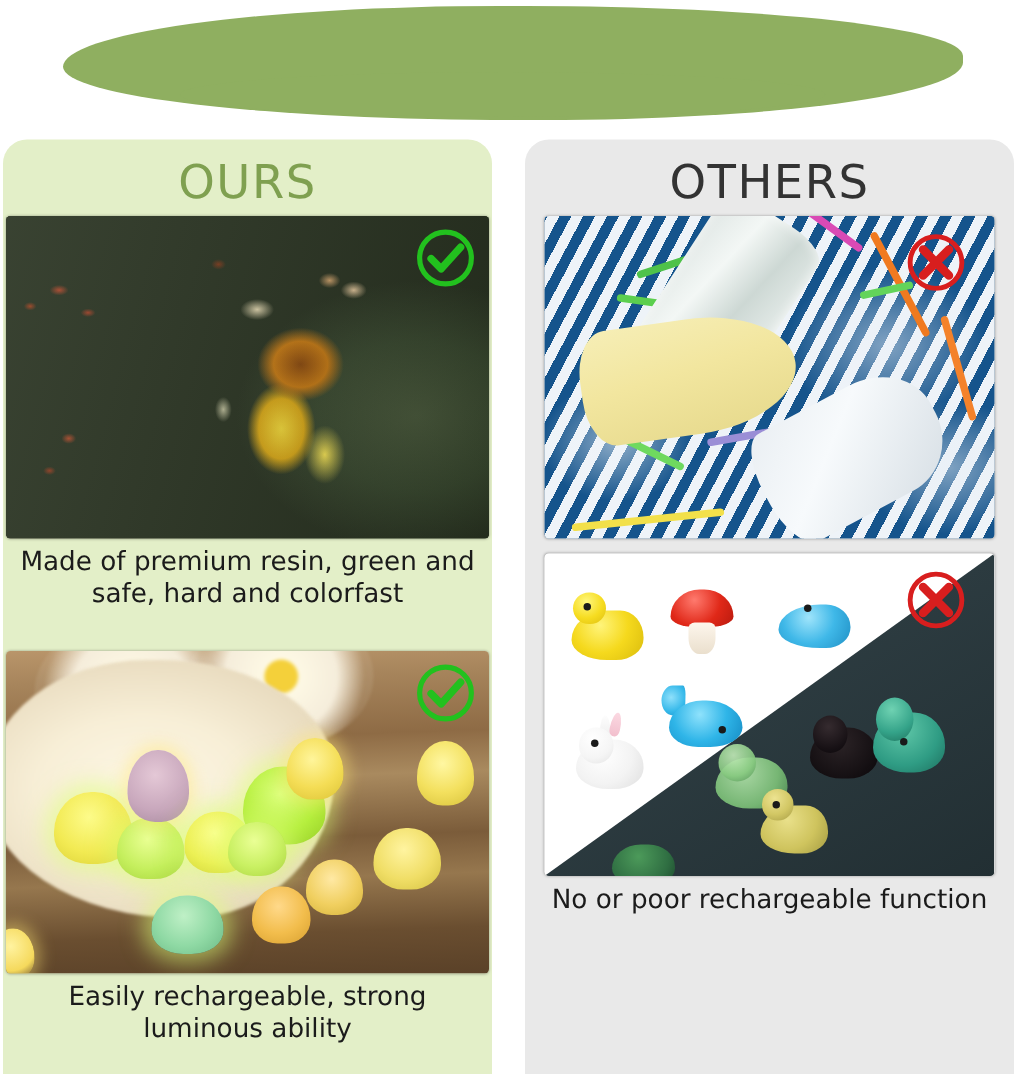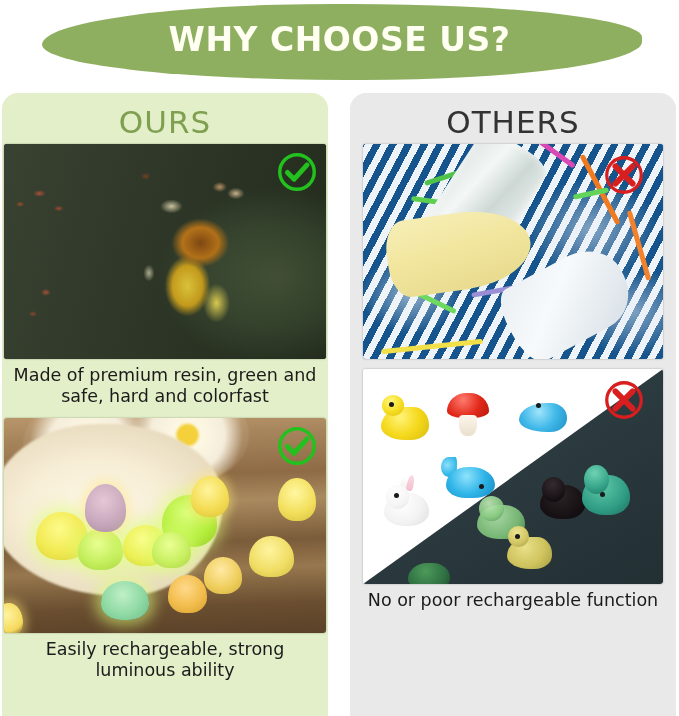--- a/index.html
+++ b/index.html
@@ -298,40 +298,39 @@
     background:#1a1a1a;
     border-radius:50%;
   }
 </style>
 </head>
 <body>
 
 <div id="banner">
   <div id="banner-blob"></div>
   <div id="banner-blob-2"></div>
-  <div id="banner-title">WHY CHOOSE US?</div>
 </div>
 
 <div id="panels">
 
   <div class="panel ours">
     <div class="panel-heading">OURS</div>
 
     <div class="block">
       <div class="photo-wrap">
         <div class="ph-resin"></div>
         <svg class="badge tr" viewBox="0 0 48 48">
           <circle cx="24" cy="24" r="18" fill="none" stroke="#22C11E" stroke-width="3.6"></circle>
           <path d="M14 24.5 L21 31.5 L34.5 16.5" fill="none" stroke="#22C11E" stroke-width="5.2" stroke-linecap="round" stroke-linejoin="round"></path>
         </svg>
       </div>
       <p class="caption">Made of premium resin, green and safe, hard and colorfast</p>
     </div>
 
-    <div class="block" style="margin-top:10px;">
+    <div class="block" style="margin-top:26px;">
       <div class="photo-wrap">
         <div class="ph-glow">
           <div class="daisy1"></div>
           <div class="daisy2"></div>
           <div class="shell"></div>
 
           <div class="fig glowA" style="left:10%;top:44%;width:16%;height:22%;background:radial-gradient(circle at 45% 35%, #fdfb8a 0%, #f2ea53 55%, #d9cf34 100%);"></div>
           <div class="fig glowA" style="left:23%;top:52%;width:14%;height:19%;background:radial-gradient(circle at 45% 35%, #e9ff93 0%, #c5ef5d 55%, #a6d33c 100%);"></div>
           <div class="fig glowB" style="left:25%;top:31%;width:13%;height:22%;background:radial-gradient(circle at 45% 35%, #e4c8d6 0%, #c8a7bc 60%, #a98ba0 100%);"></div>
           <div class="fig glowA" style="left:37%;top:50%;width:14%;height:19%;background:radial-gradient(circle at 45% 35%, #fbff90 0%, #ecf055 55%, #cfd234 100%);"></div>

